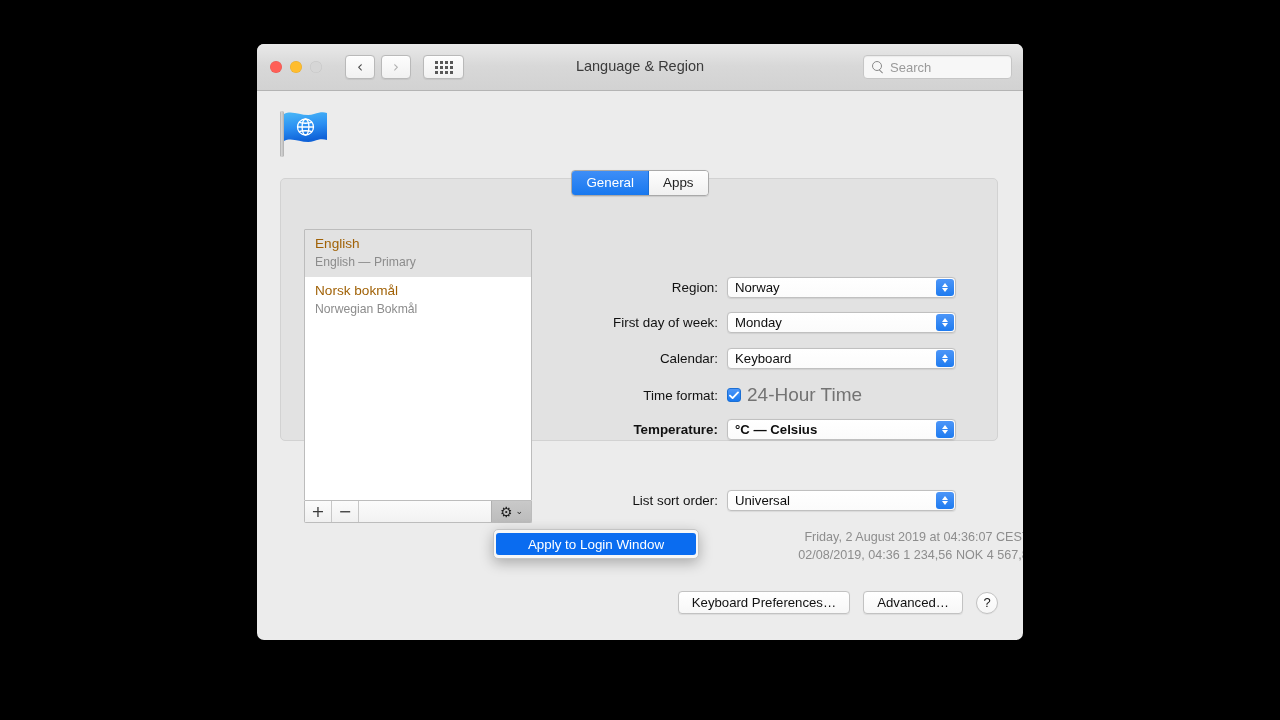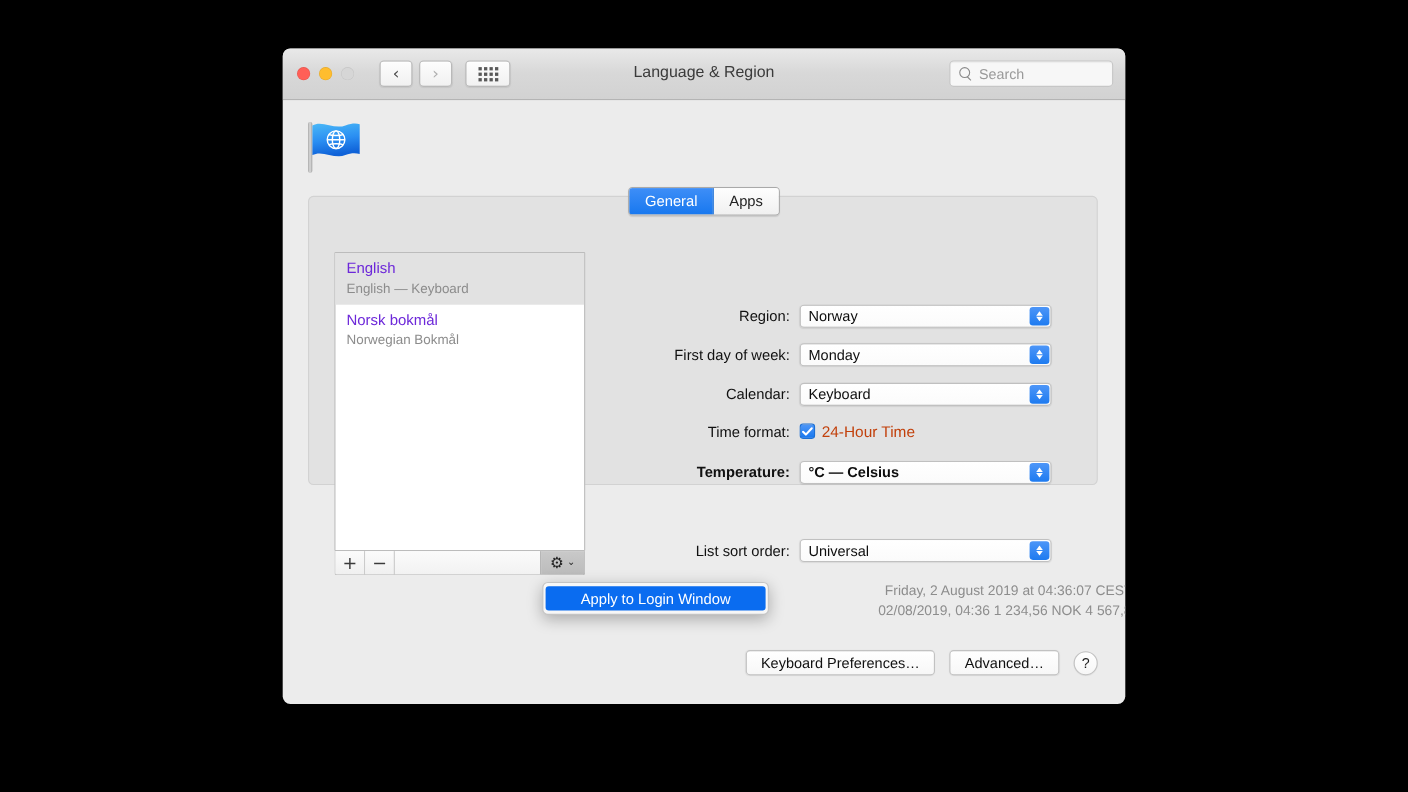--- a/index.html
+++ b/index.html
@@ -124,21 +124,21 @@
   }
   .langbox {
     position: absolute; left: 47px; top: 185px;
     width: 228px; height: 272px;
     background: #fff;
     border: 1px solid #bcbcbc;
     border-radius: 1px;
   }
   .langrow { padding: 6px 10px 7px; }
   .langrow.sel { background: #e2e2e2; }
-  .lang-name { font-size: 13.6px; color: #6d28d9; line-height: 1.25; }
+  .lang-name { font-size: 13.6px; color: #a16207; line-height: 1.25; }
   .lang-sub  { font-size: 12.2px; color: #8c8c8c; line-height: 1.35; margin-top: 1px; }
 
   .langtoolbar {
     position: absolute; left: 47px; top: 457px;
     width: 228px; height: 22px;
     display: flex;
     border: 1px solid #bcbcbc; border-top: none;
     background: #f3f3f3;
     border-radius: 0 0 2px 2px;
   }
@@ -212,21 +212,21 @@
 
   .checkwrap { display: flex; align-items: center; }
   .checkbox {
     width: 14px; height: 14px; border-radius: 3px;
     background: linear-gradient(to bottom, #4d96f8, #1878ef);
     border: 1px solid #1b6fd4;
     display: flex; align-items: center; justify-content: center;
     margin-right: 6px; flex: none;
   }
   .checkbox svg { display: block; }
-  .checklabel { font-size: 14px; color: #c2410c; }
+  .checklabel { font-size: 19px; color: #737373; }
 
   .preview {
     position: absolute; left: 420px; top: 484px; width: 480px;
     text-align: center;
     font-size: 12.6px; color: #8d8d8d; line-height: 1.45;
   }
 
   
   .bottombar { position: absolute; right: 25px; top: 547px; display: flex; align-items: center; gap: 13px; }
   .pushbtn {
@@ -321,21 +321,21 @@
       <div class="tab sel">General</div>
       <div class="tab">Apps</div>
     </div>
   </div>
 
   <div class="lbl-prefs">Preferred languages:</div>
 
   <div class="langbox">
     <div class="langrow sel">
       <div class="lang-name">English</div>
-      <div class="lang-sub">English — Keyboard</div>
+      <div class="lang-sub">English — Primary</div>
     </div>
     <div class="langrow">
       <div class="lang-name">Norsk bokmål</div>
       <div class="lang-sub">Norwegian Bokmål</div>
     </div>
   </div>
 
   <div class="langtoolbar">
     <div class="lt-btn">+</div>
     <div class="lt-btn">−</div>

